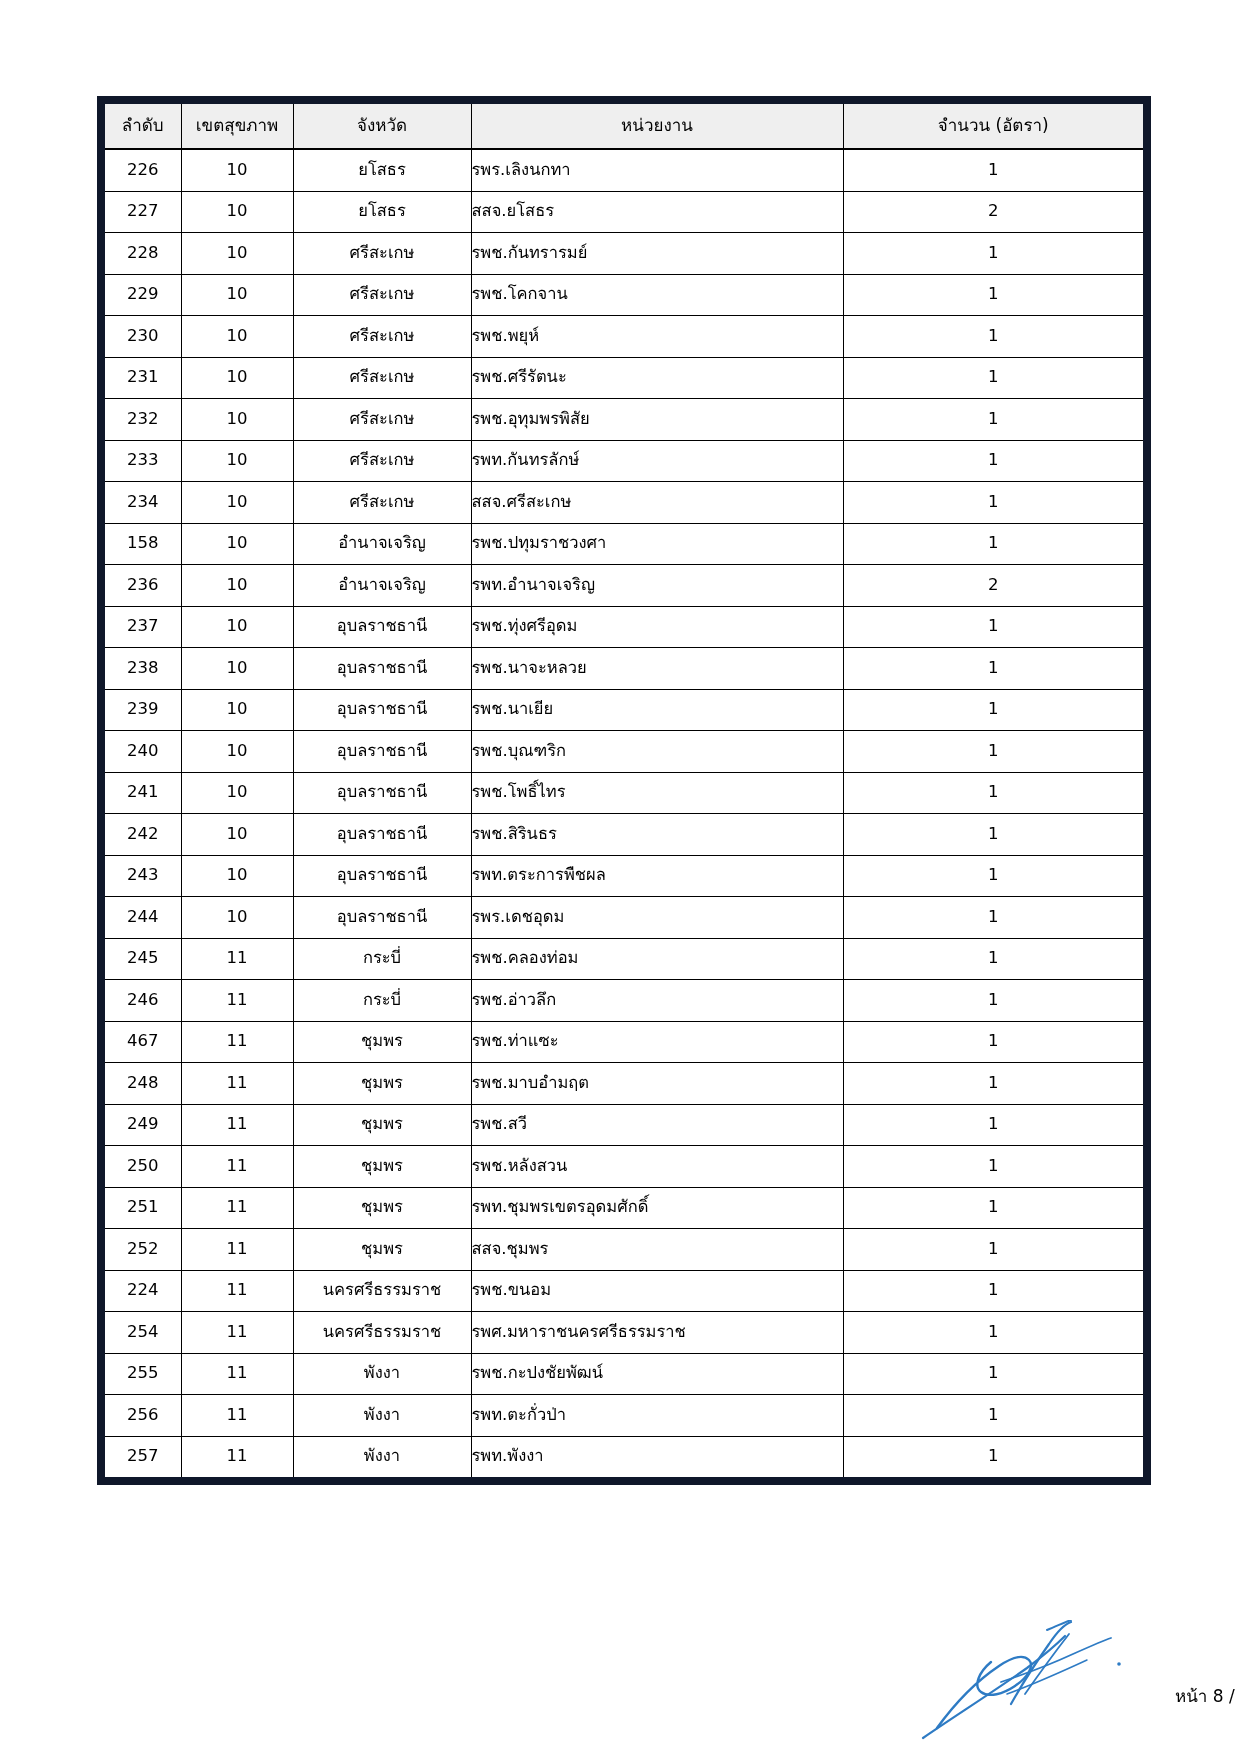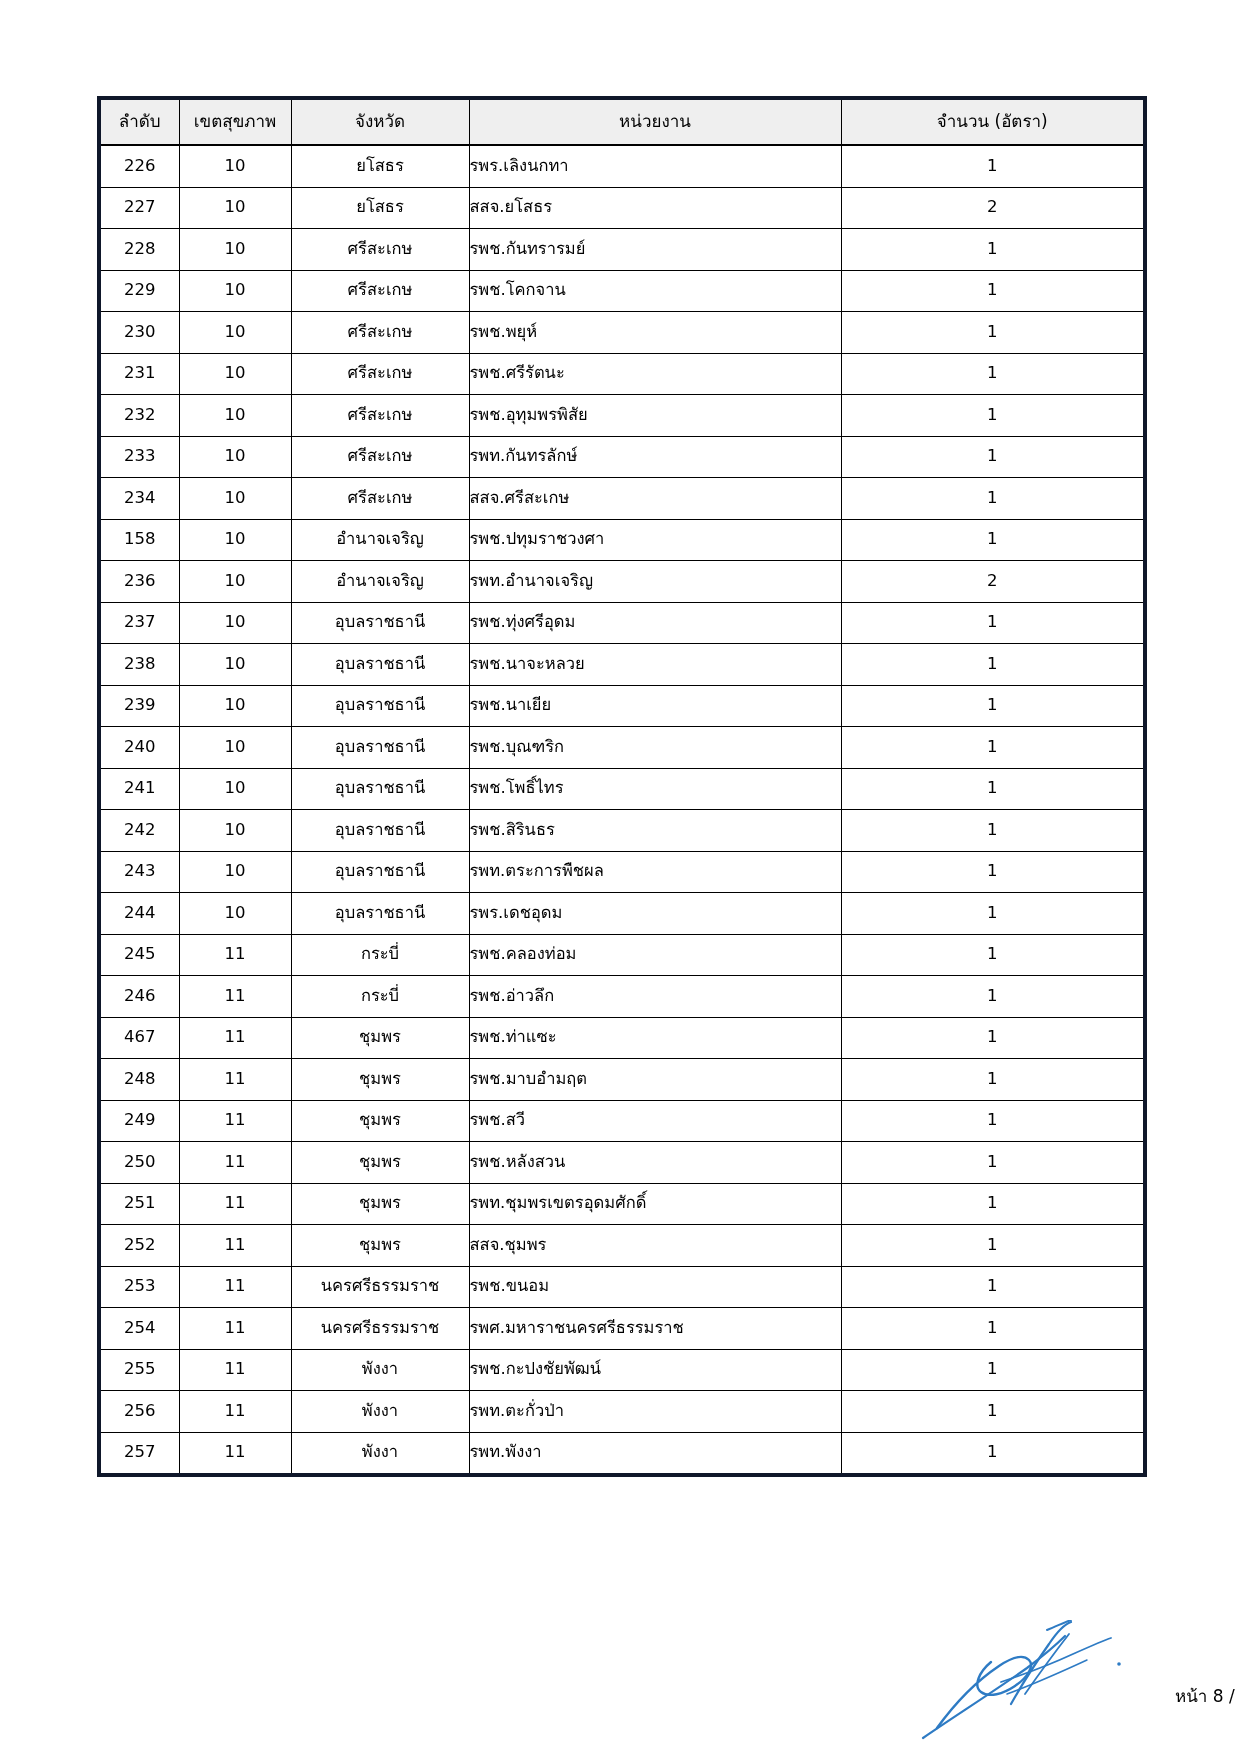--- a/index.html
+++ b/index.html
@@ -64,21 +64,21 @@
   col.c-qty     { width: 304px; }
 
   td.cell-no    { text-align: center; }
   td.cell-zone  { text-align: center; }
   td.cell-prov  { text-align: center; padding-left: 9px; }
   td.cell-org   { text-align: left; padding-left: 9px; }
   td.cell-qty   { text-align: center; }
 
   
   table.data-table {
-    border: 4px solid #0f172a;
+    border: 8px solid #0f172a;
   }
   table.data-table thead th { border-bottom: 2px solid #000; }
   table.data-table th.h-no,
   table.data-table td.cell-no { border-left: 2px solid #000; }
   table.data-table th.h-qty,
   table.data-table td.cell-qty { border-right: 2px solid #000; }
   table.data-table tbody tr:last-child td { border-bottom: 2px solid #000; }
 
   .footer {
     position: absolute;
@@ -306,21 +306,21 @@
             <td class="cell-qty">1</td>
           </tr>
           <tr>
             <td class="cell-no">252</td>
             <td class="cell-zone">11</td>
             <td class="cell-prov">ชุมพร</td>
             <td class="cell-org">สสจ.ชุมพร</td>
             <td class="cell-qty">1</td>
           </tr>
           <tr>
-            <td class="cell-no">253</td>
+            <td class="cell-no">224</td>
             <td class="cell-zone">11</td>
             <td class="cell-prov">นครศรีธรรมราช</td>
             <td class="cell-org">รพช.ขนอม</td>
             <td class="cell-qty">1</td>
           </tr>
           <tr>
             <td class="cell-no">254</td>
             <td class="cell-zone">11</td>
             <td class="cell-prov">นครศรีธรรมราช</td>
             <td class="cell-org">รพศ.มหาราชนครศรีธรรมราช</td>

